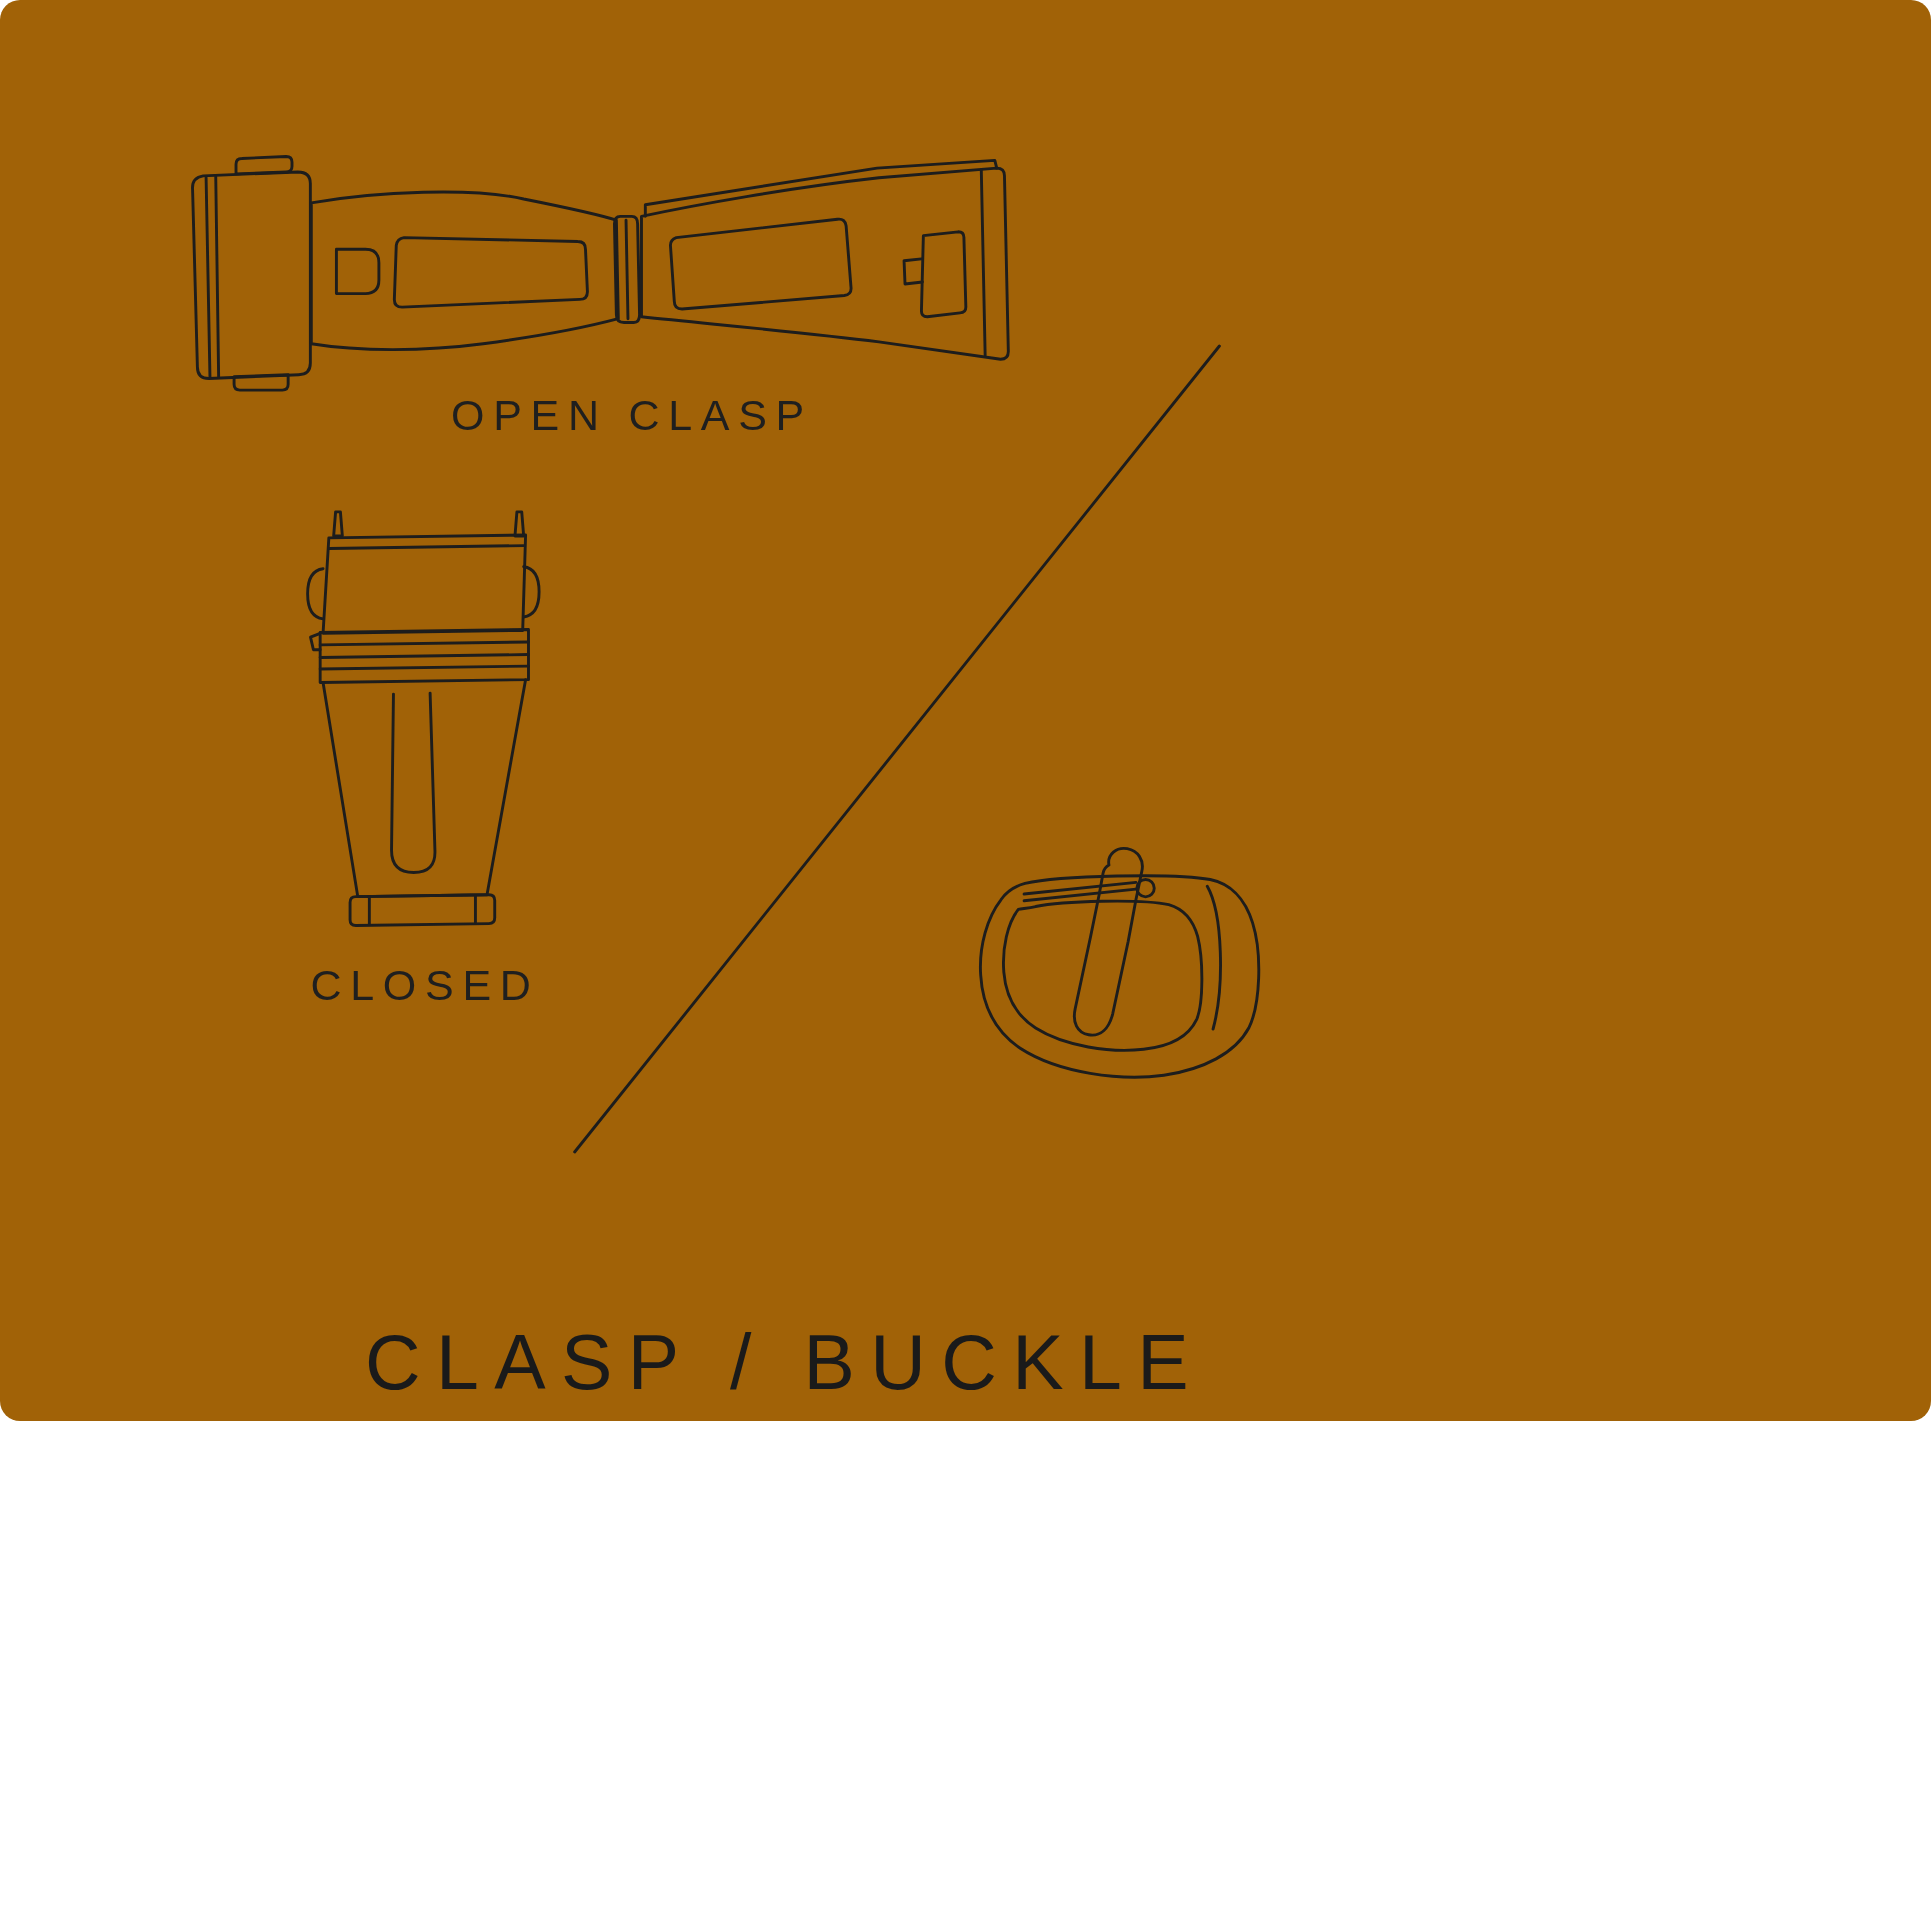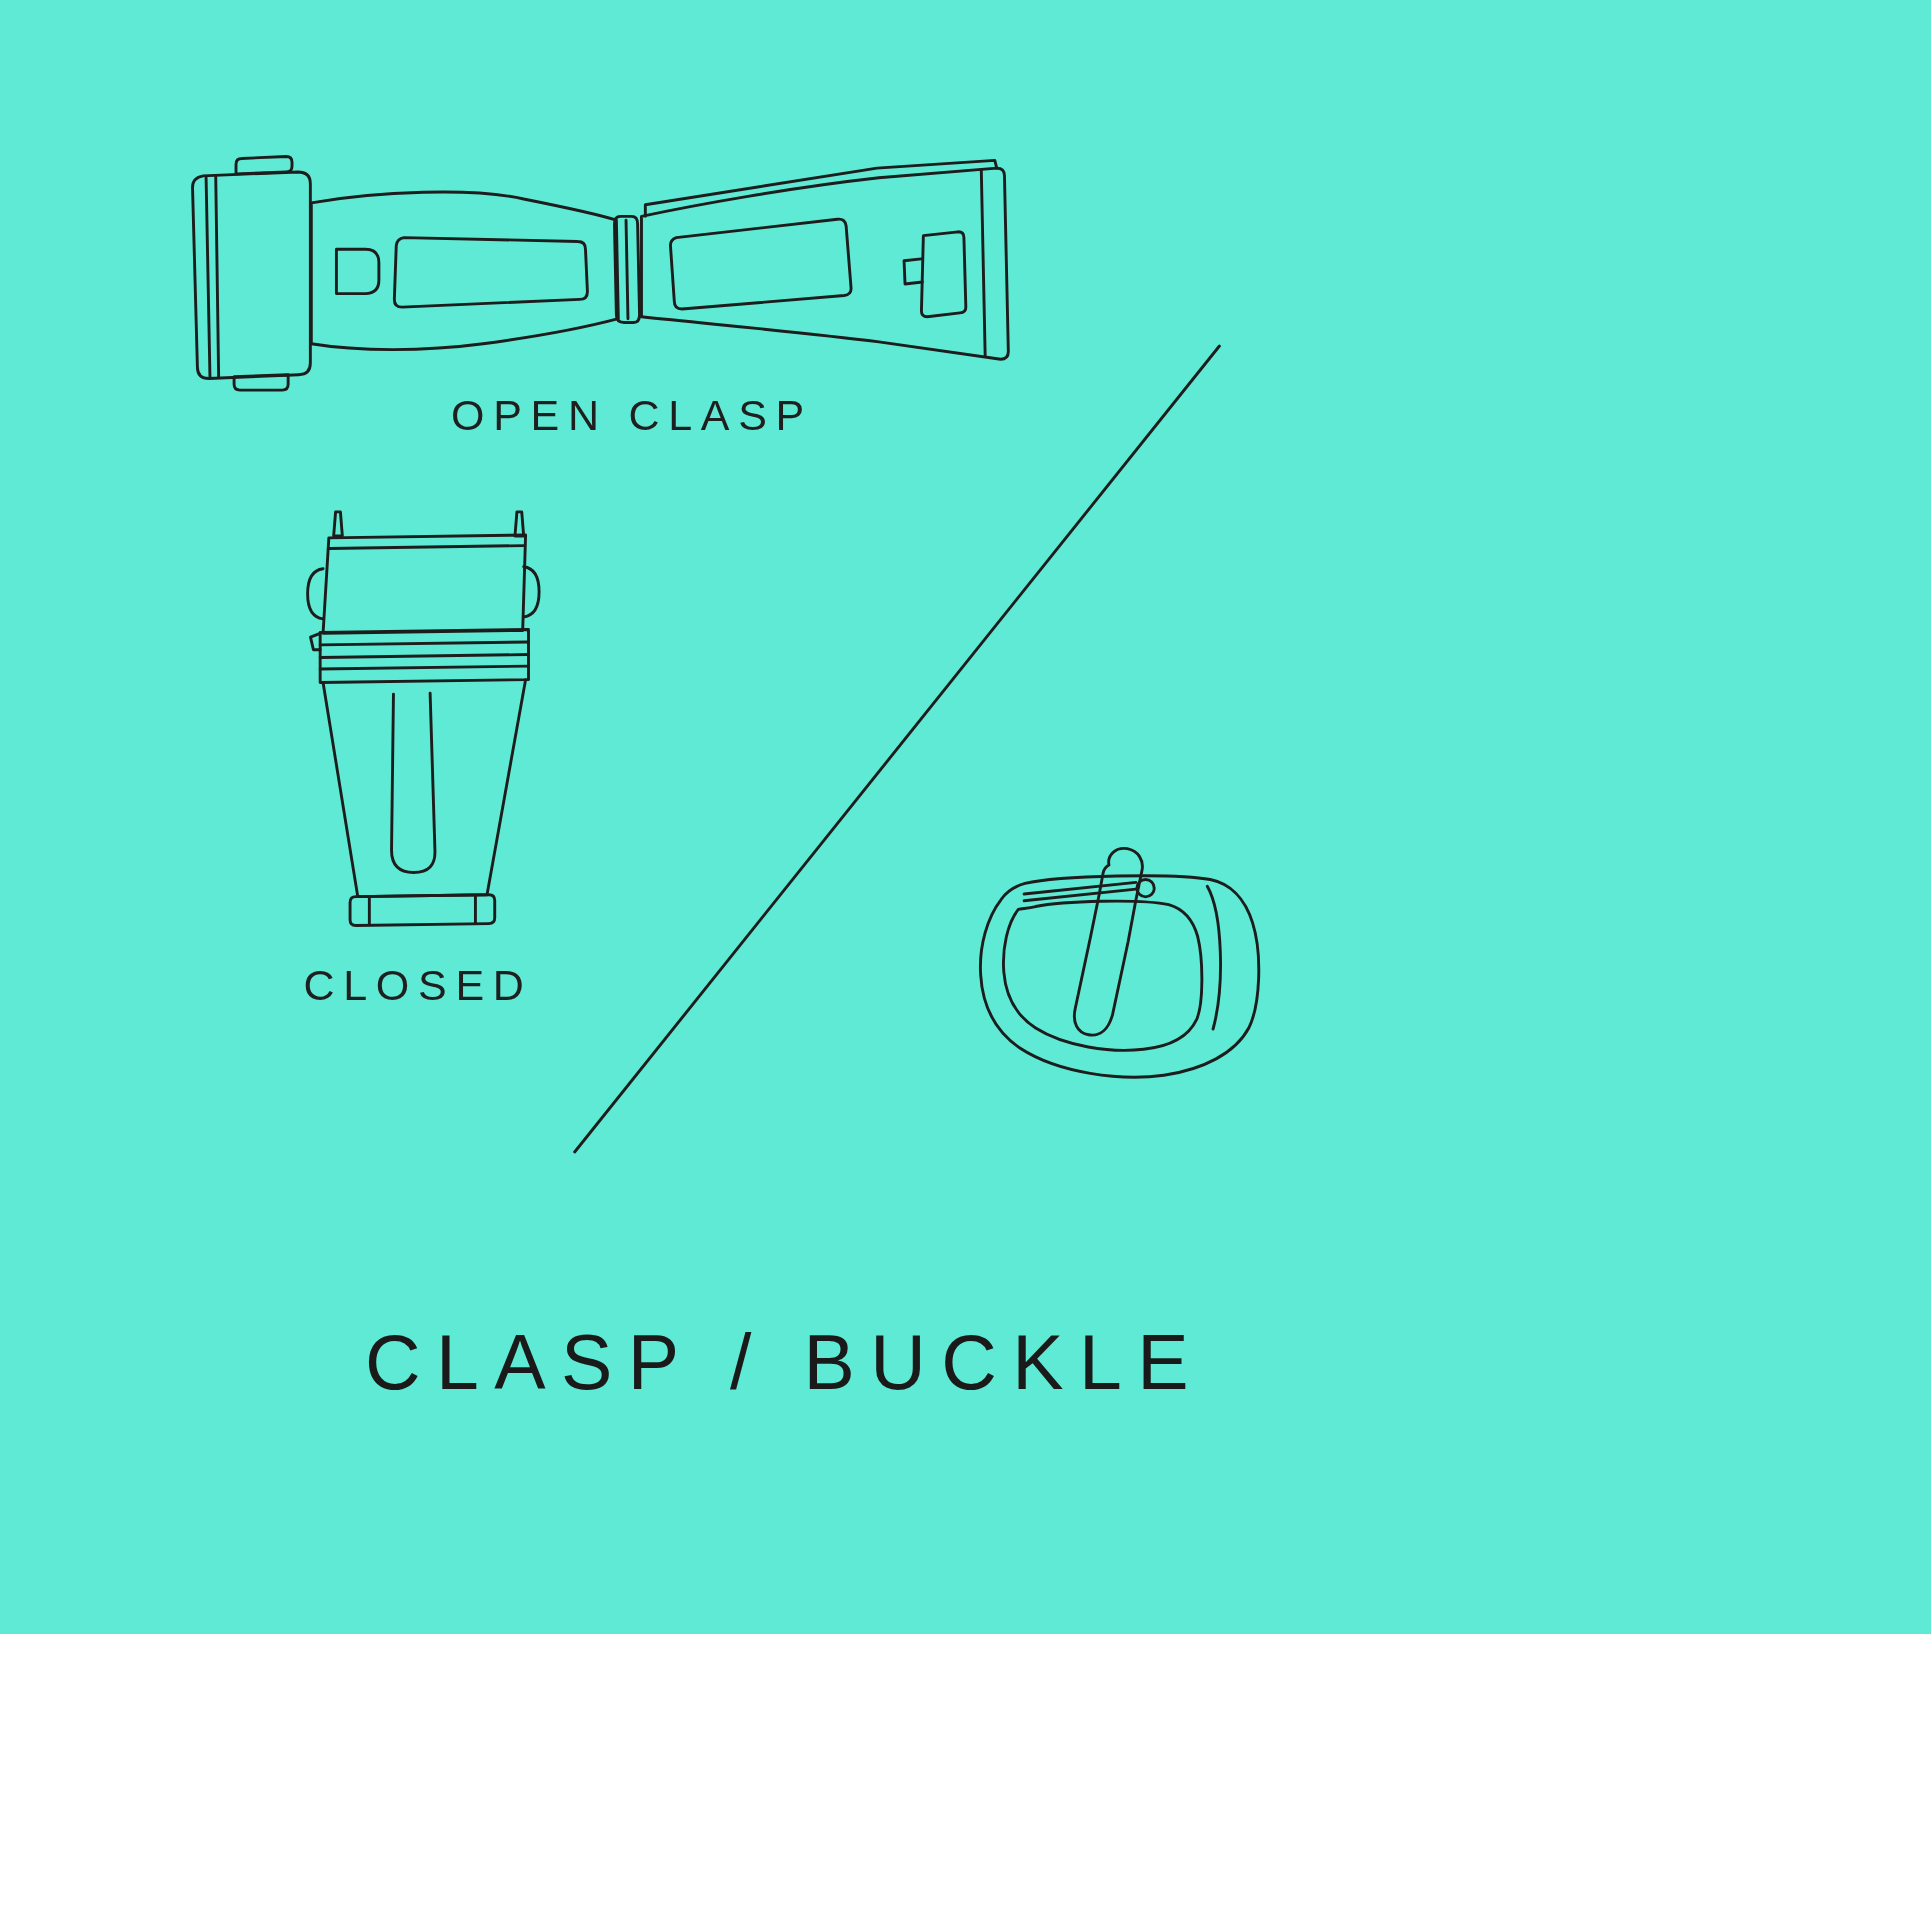--- a/index.html
+++ b/index.html
@@ -1,23 +1,24 @@
 <!DOCTYPE html>
 <html><head>
 <meta charset="utf-8">
 <style>
   html, body { margin: 0; padding: 0; background: #ffffff; }
   .canvas {
     position: relative;
     width: 1931px;
-    height: 1634px;
-    background: #5eead4;
+    height: 1421px;
+    background: #a16207;
     font-family: "Liberation Sans", sans-serif;
     color: #1d1d1d;
     overflow: hidden;
+    border-radius: 20px;
   }
   .illus { position: absolute; }
   svg path, svg line, svg circle, svg rect {
     fill: none;
     stroke: #1d1d1d;
     stroke-width: 3;
     stroke-linejoin: round;
     stroke-linecap: round;
   }
   .label {
@@ -89,21 +90,21 @@
     </g>
     <path d="M30,182 L66,404 L200,402 L240,179"></path>
     <path d="M103,194 L101,356 Q101,379 124,379 Q147,379 146,356 L141,193"></path>
     <g>
       <path d="M64,404 Q58,404 58,410 L58,428 Q58,434 64,434 L202,432 Q208,432 208,426 L208,408 Q208,402 202,402 Z"></path>
       <path d="M78,404 L78,432"></path>
       <path d="M188,403 L188,431"></path>
     </g>
   </svg>
 
-  <div class="label" style="left:273px; top:961px; width:290px;">CLOSED</div>
+  <div class="label" style="left:280px; top:961px; width:290px;">CLOSED</div>
 
   <svg class="illus" style="left:565px; top:336px;" width="666" height="826" viewBox="0 0 690 855">
     <line x1="678" y1="10" x2="10" y2="845" stroke-width="3"></line>
   </svg>
 
   <svg class="illus" style="left:966px; top:840px;" width="309" height="270" viewBox="0 0 320 280">
     <path d="M36,62 C22,80 13,110 15,140 C17,174 31,199 56,216 C96,242 160,250 205,244 C246,238 279,221 293,195 C305,171 307,118 297,86 C289,60 273,45 253,41 C216,34 96,37 61,45 C50,48 42,53 36,62 Z"></path>
     <path d="M54,72 C43,86 37,112 39,137 C41,162 52,182 72,195 C102,214 150,221 184,217 C212,214 231,203 239,186 C246,170 246,124 240,100 C235,82 224,71 210,67 C182,61 100,63 72,69 C64,71 58,71 54,72 Z"></path>
     <path d="M250,48 C266,76 268,152 256,196"></path>
     <path d="M60,56 L176,44"></path>

